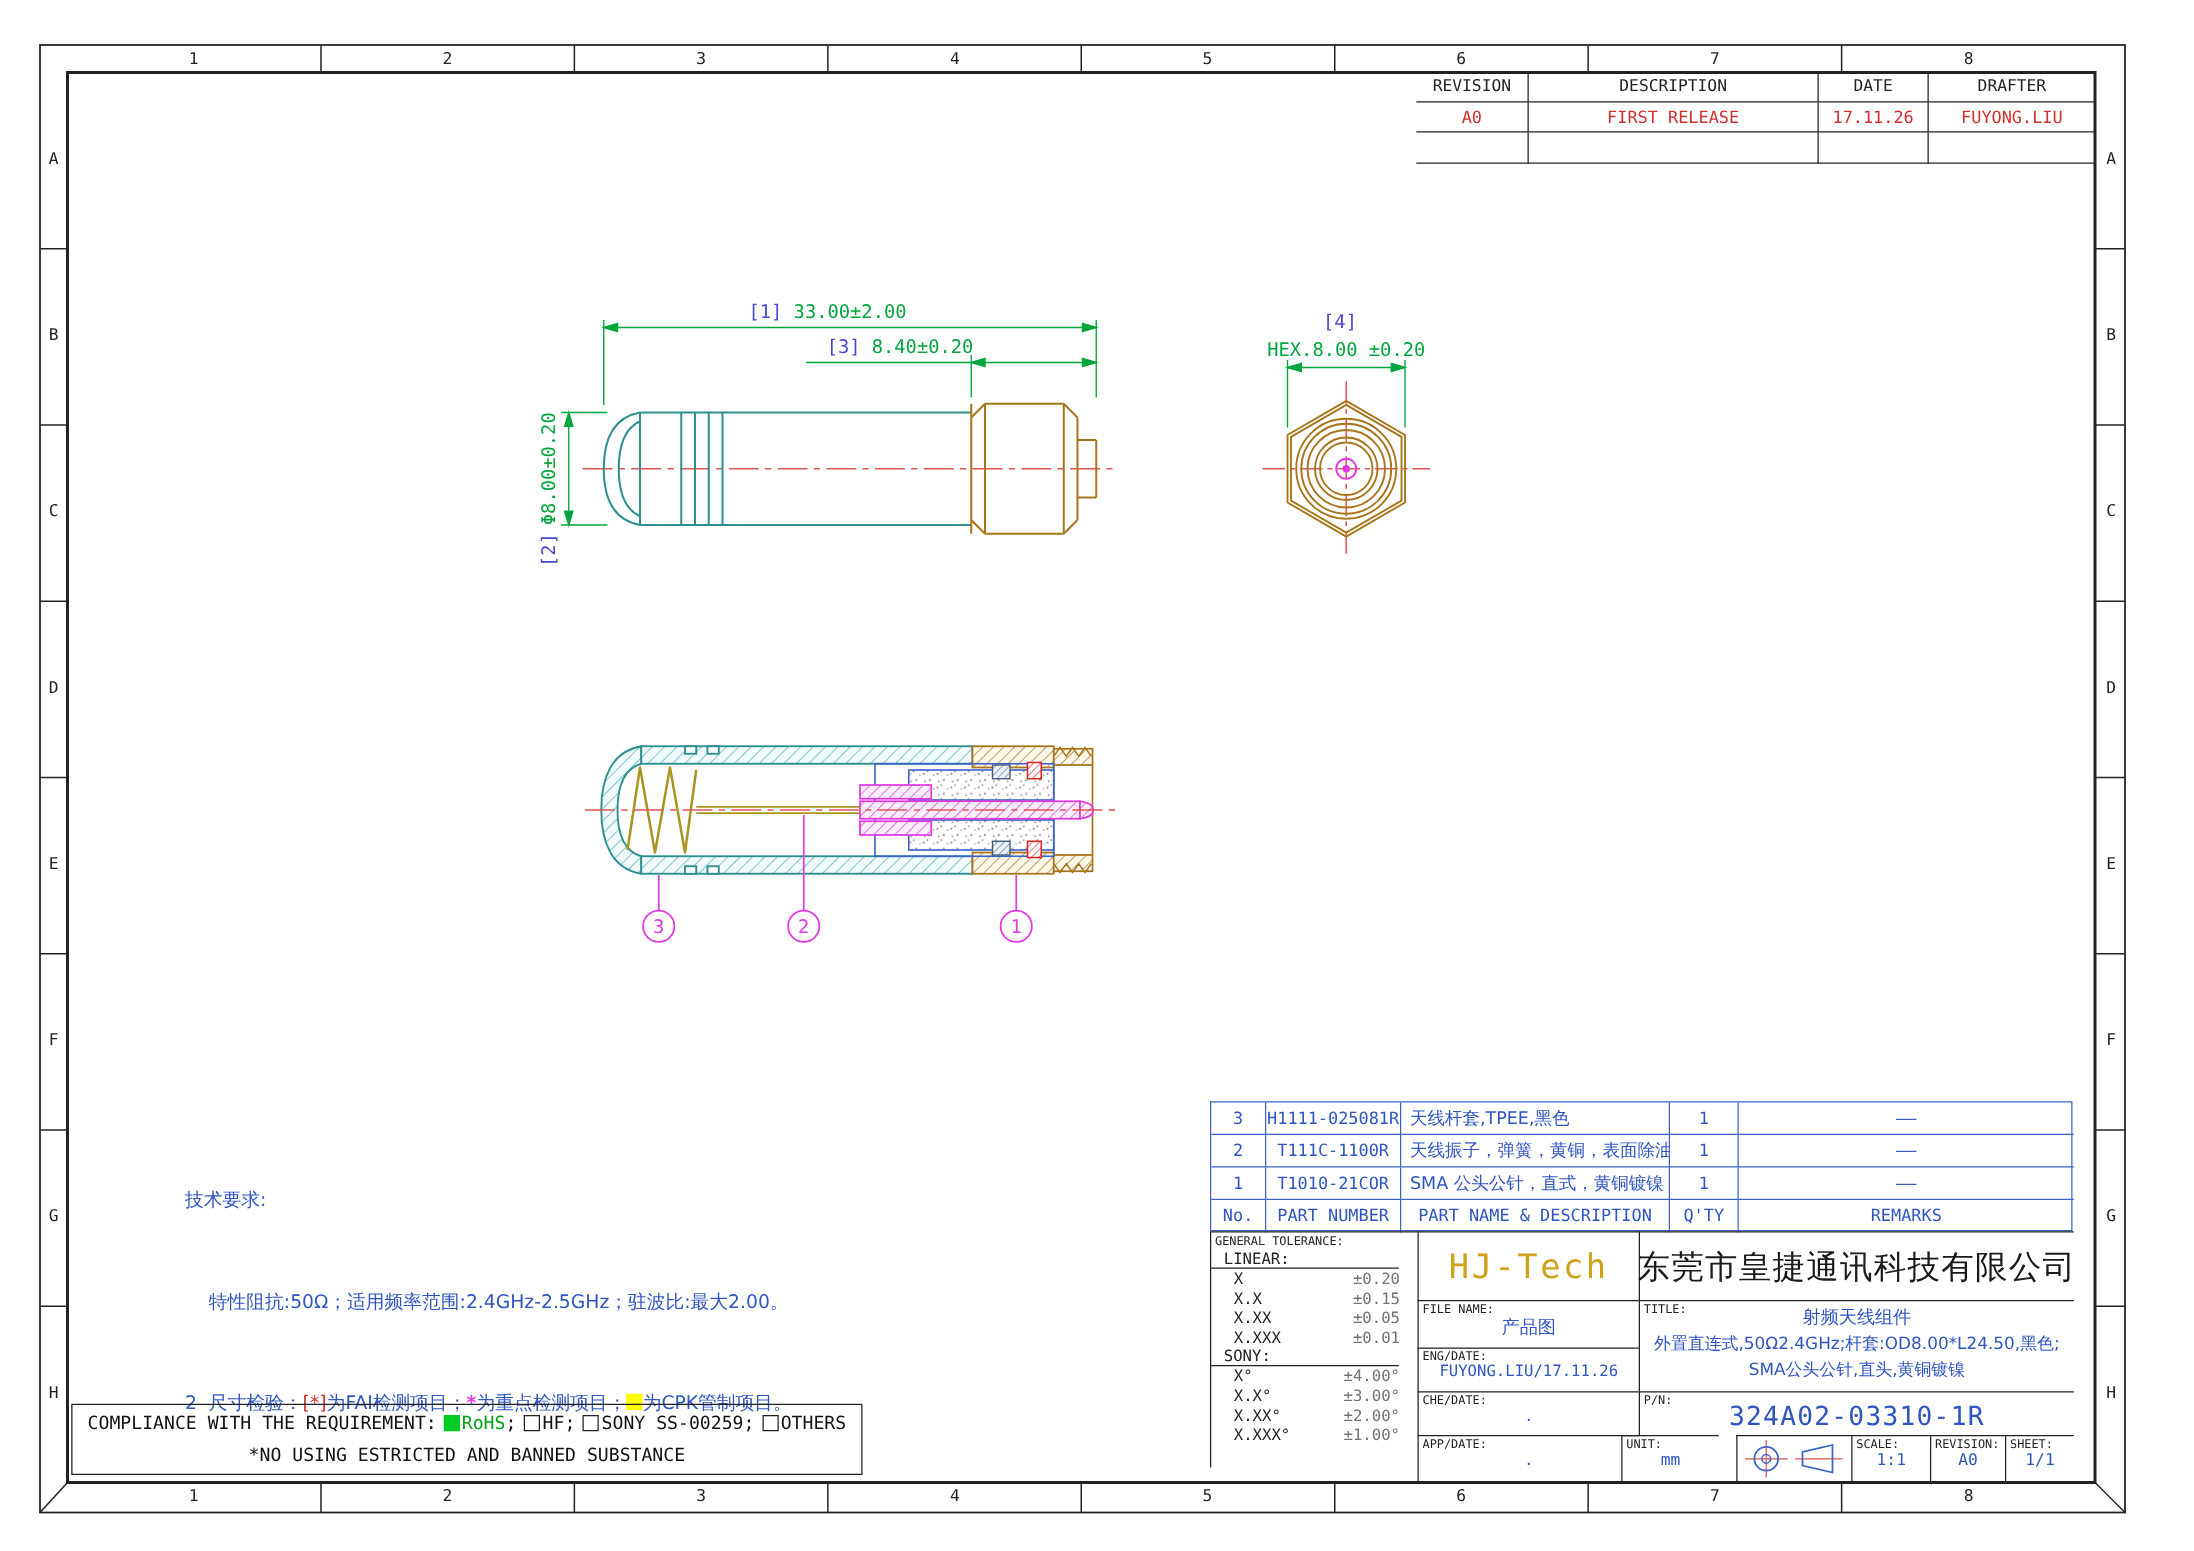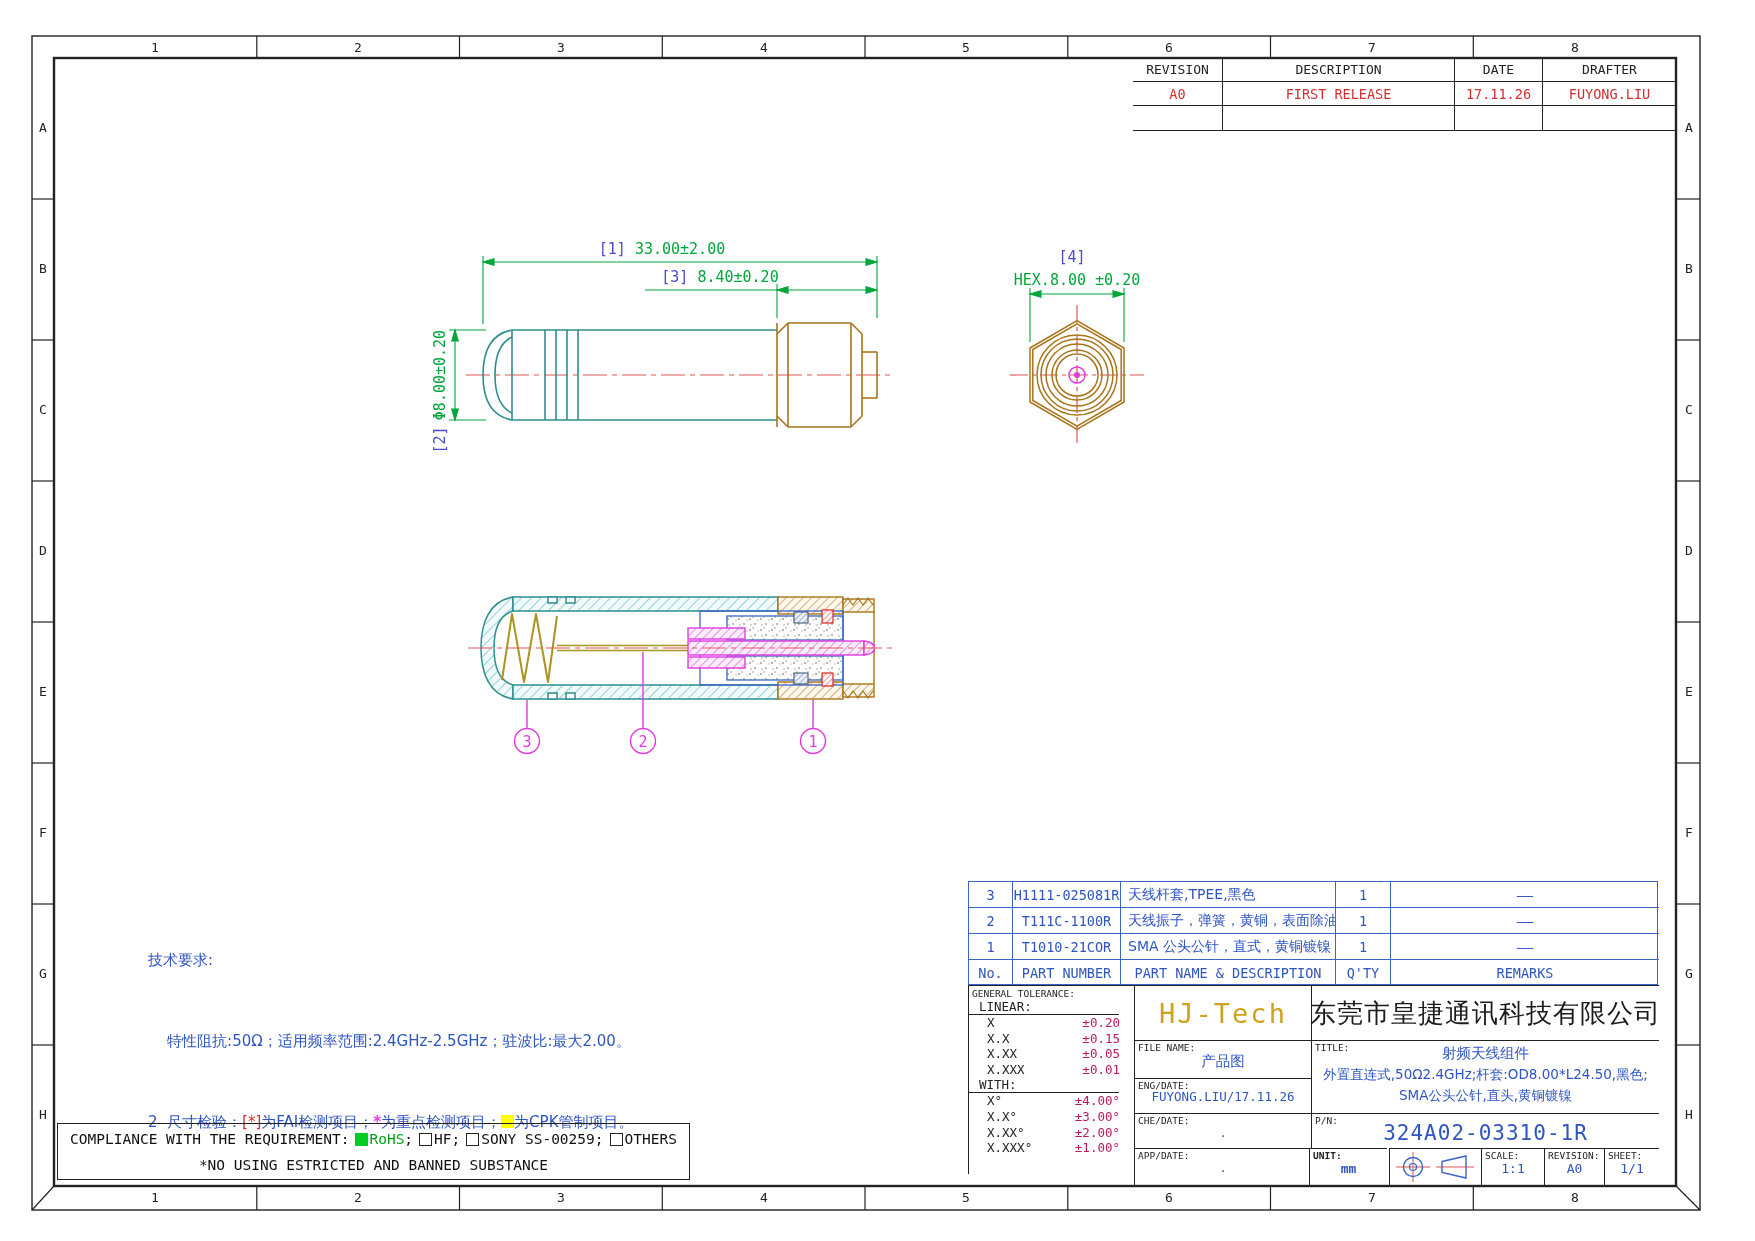--- a/index.html
+++ b/index.html
@@ -33,21 +33,21 @@
   .bom .c.bot{border-bottom:none;}
   .bom .desc{justify-content:flex-start;padding-left:7px;font-size:14px;}
 
   
   .tb{left:968px;top:985px;width:690px;height:189px;border-left:1.6px solid #222;box-sizing:border-box;}
   .tb .cell{position:absolute;box-sizing:border-box;border-left:1.3px solid #222;border-top:1.3px solid #222;}
   .tb .lab{font-size:9.5px;color:#222;font-family:"DejaVu Sans Mono",monospace;padding:1px 0 0 3px;}
   .blue{color:#2f55c0;}
   .tolrow{display:flex;justify-content:space-between;padding:0 14px 0 18px;
           font-size:12.5px;line-height:15.6px;font-family:"DejaVu Sans Mono",monospace;}
-  .tolrow .v{color:#be185d;margin-left:35px;}
+  .tolrow .v{color:#737373;margin-left:35px;}
   .tolhead{font-size:9.5px;padding:2px 0 0 3px;font-family:"DejaVu Sans Mono",monospace;}
   .tolsub{font-size:12.5px;padding-left:10px;line-height:15px;width:140px;
           border-bottom:1.2px solid #222;font-family:"DejaVu Sans Mono",monospace;}
 
   
   .notes{left:148px;top:893px;width:700px;color:#2f55c0;font-size:15px;line-height:27px;white-space:pre;}
   .mark-fai{color:#d03030;}
   .mark-star{color:#e13ae1;font-weight:bold;}
   .sw-yellow{display:inline-block;width:13px;height:13px;background:#ffff00;vertical-align:-1px;}
 
@@ -364,21 +364,21 @@
           <span class="v">±0.15</span>
         </div>
       <div class="tolrow">
           <span>X.XX</span>
           <span class="v">±0.05</span>
         </div>
       <div class="tolrow">
           <span>X.XXX</span>
           <span class="v">±0.01</span>
         </div>
-      <div class="tolsub">WITH:</div>
+      <div class="tolsub">SONY:</div>
       <div class="tolrow">
           <span>X°</span>
           <span class="v">±4.00°</span>
         </div>
       <div class="tolrow">
           <span>X.X°</span>
           <span class="v">±3.00°</span>
         </div>
       <div class="tolrow">
           <span>X.XX°</span>
@@ -417,21 +417,21 @@
     <div class="cell" style="left:342px;top:55px;width:348px;height:73px;">
       <div class="lab" style="position:absolute;">TITLE:</div>
       <div class="blue" style="text-align:center;font-size:14.5px;margin-top:3px;">射频天线组件</div>
       <div class="blue" style="text-align:center;font-size:13.5px;margin-top:3px;white-space:nowrap;">外置直连式,50Ω2.4GHz;杆套:OD8.00*L24.50,黑色;</div>
       <div class="blue" style="text-align:center;font-size:13.5px;margin-top:3px;">SMA公头公针,直头,黄铜镀镍</div>
     </div>
     <div class="cell" style="left:342px;top:128px;width:348px;height:35px;">
       <div class="lab" style="position:absolute;">P/N:</div>
       <div class="blue cad" style="text-align:center;font-size:21px;margin-top:7px;letter-spacing:1px;">324A02-03310-1R</div>
     </div>
-    <div class="cell" style="left:340px;top:163px;width:78px;height:38px;font-weight:bold;">
+    <div class="cell" style="left:328px;top:163px;width:78px;height:38px;">
       <div class="lab">UNIT:</div>
       <div class="blue cad" style="text-align:center;font-size:13px;">mm</div>
     </div>
     <div class="cell" style="left:420px;top:163px;width:92px;height:38px;">
       <svg width="90" height="36" viewBox="0 0 90 36">
         <line x1="6" y1="18" x2="40" y2="18" stroke="#dd5555" stroke-width="1"></line>
         <line x1="23" y1="3" x2="23" y2="33" stroke="#dd5555" stroke-width="1"></line>
         <circle cx="23" cy="18" r="9.5" fill="none" stroke="#3b63c8" stroke-width="1.4"></circle>
         <circle cx="23" cy="18" r="3.5" fill="none" stroke="#3b63c8" stroke-width="1.2"></circle>
         <line x1="46" y1="18" x2="84" y2="18" stroke="#dd5555" stroke-width="1"></line>

